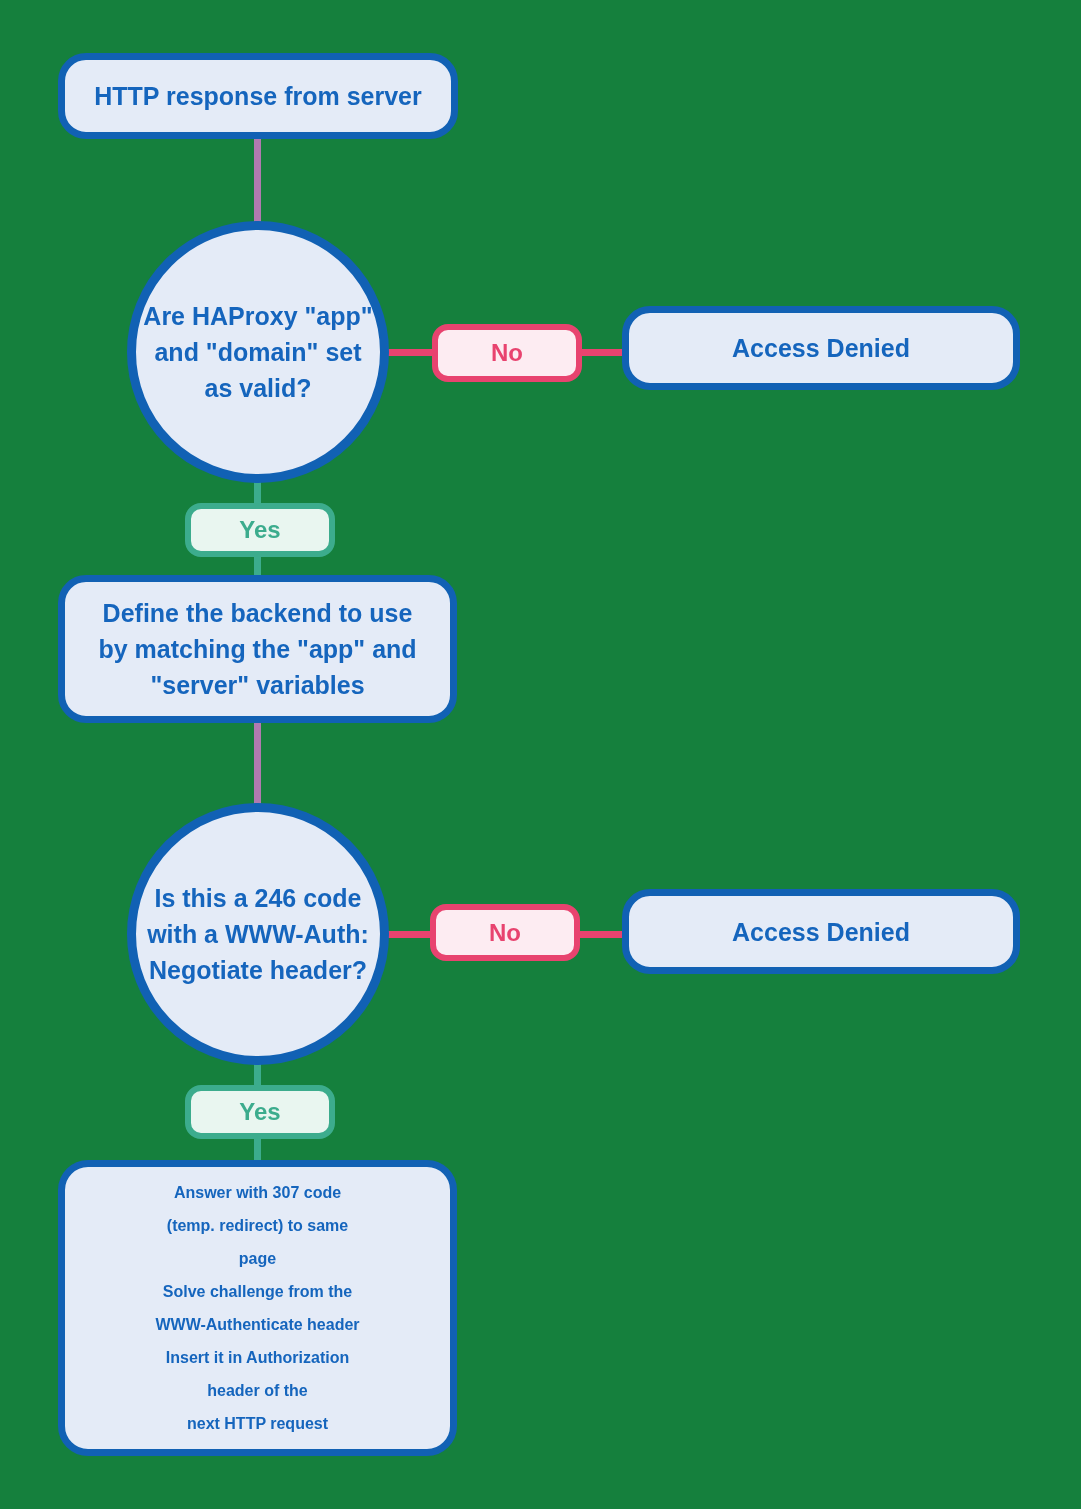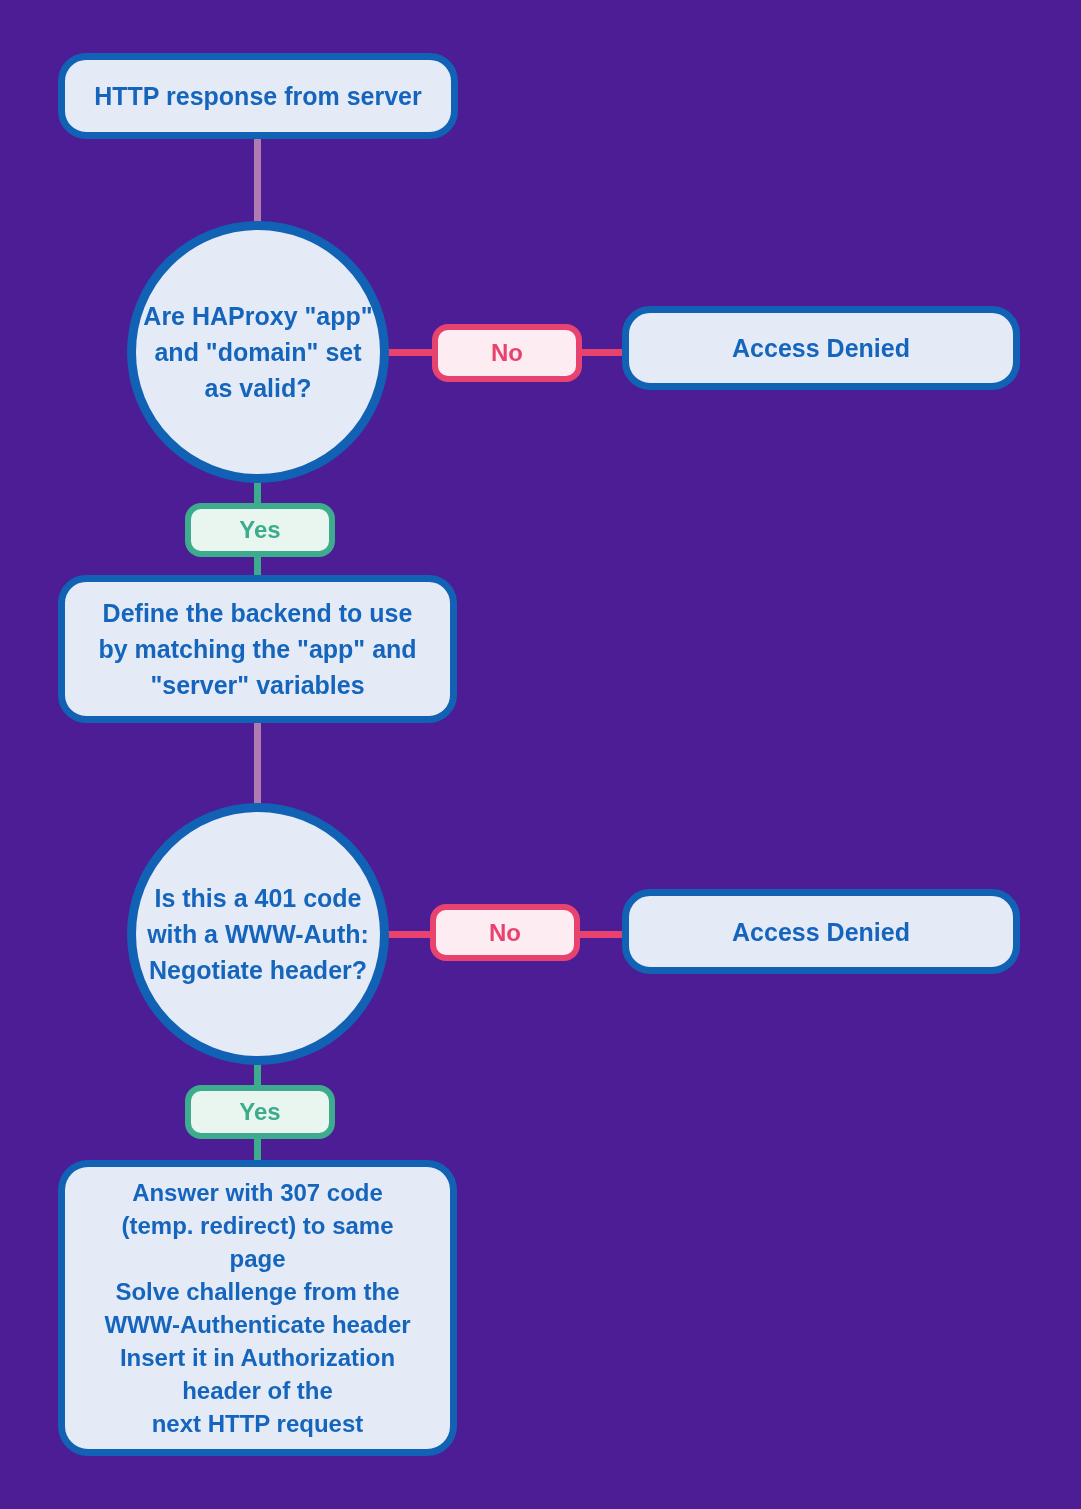--- a/index.html
+++ b/index.html
@@ -1,20 +1,20 @@
 <!DOCTYPE html>
 <html style="--blue-border: #1161b4; --blue-fill: #e4ebf7; --blue-text: #1565bd; --pink: #e8436f; --pink-fill: #fdecf2; --green: #3cac8d; --green-fill: #e9f6f0; --purple: #b17ab0; --background: #ffffff;"><head>
 <meta charset="utf-8">
 <style>
   html, body { margin: 0; padding: 0; background: #ffffff; }
   .canvas {
     position: relative;
     width: 1081px;
     height: 1509px;
-    background: #4c1d95;
+    background: #15803d;
     font-family: "Liberation Sans", sans-serif;
     font-weight: bold;
     overflow: hidden;
   }
   .node {
     position: absolute;
     box-sizing: border-box;
     display: flex;
     align-items: center;
     justify-content: center;
@@ -46,21 +46,21 @@
     background: var(--pink-fill);
     border: 6px solid var(--pink);
     color: var(--pink);
   }
   .badge-yes {
     background: var(--green-fill);
     border: 6px solid var(--green);
     color: var(--green);
   }
   .answer {
-    font-size: 24px;
+    font-size: 16px;
     line-height: 33px;
     border-radius: 30px;
   }
   .line { position: absolute; z-index: 1; }
   .v { width: 7px; }
   .h { height: 7px; }
   .purple { background: var(--purple); }
   .pink   { background: var(--pink); }
   .green  { background: var(--green); }
 </style>
@@ -85,21 +85,21 @@
   <div class="node badge badge-no" style="left:432px; top:324px; width:150px; height:58px;">No</div>
 
   <div class="node box" style="left:622px; top:306px; width:398px; height:84px;">Access Denied</div>
 
   <div class="node badge badge-yes" style="left:185px; top:503px; width:150px; height:54px;">Yes</div>
 
   <div class="node box" style="left:58px; top:575px; width:399px; height:148px;">Define the backend to use
 by matching the "app" and
 "server" variables</div>
 
-  <div class="node circle" style="left:127px; top:803px; width:262px; height:262px;">Is this a 401 code
+  <div class="node circle" style="left:127px; top:803px; width:262px; height:262px;">Is this a 246 code
 with a WWW-Auth:
 Negotiate header?</div>
 
   <div class="node badge badge-no" style="left:430px; top:904px; width:150px; height:57px;">No</div>
 
   <div class="node box" style="left:622px; top:889px; width:398px; height:85px;">Access Denied</div>
 
   <div class="node badge badge-yes" style="left:185px; top:1085px; width:150px; height:54px;">Yes</div>
 
   <div class="node box answer" style="left:58px; top:1160px; width:399px; height:296px;">Answer with 307 code

